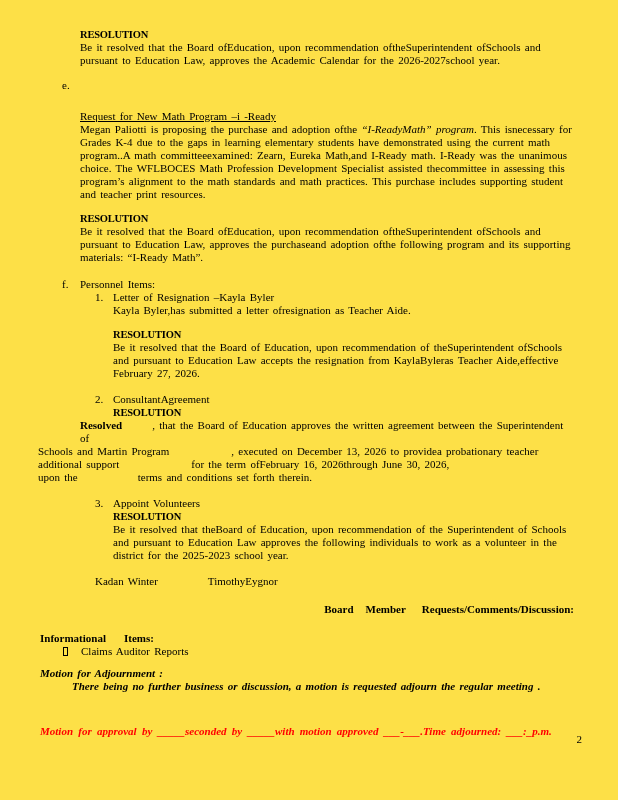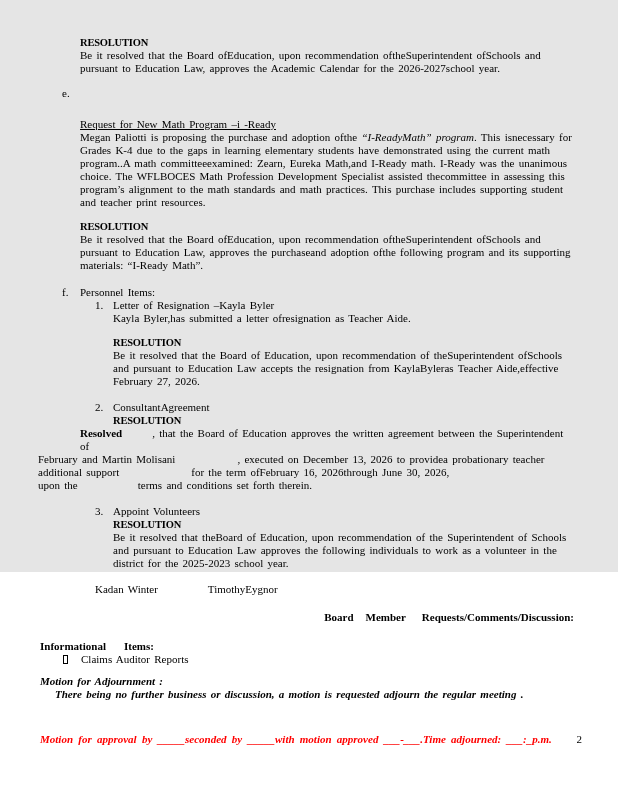--- a/index.html
+++ b/index.html
@@ -1,22 +1,22 @@
 <!DOCTYPE html>
 <html><head>
 <meta charset="utf-8">
 <style>
   * { margin:0; padding:0; box-sizing:border-box; }
   html,body { background:#ffffff; }
   body { width:618px; height:800px; overflow:hidden; }
   .page {
     position:relative;
-    width:618px; height:572px;
-    background:#e5e5e5;
-    padding:36px 44px 0 40px;
+    width:618px; height:800px;
+    background:#fde047;
+    padding:28px 44px 0 40px;
     font-family:"Liberation Serif", serif;
     font-size:11px;
     line-height:13px;
     color:#000000;
     word-spacing:1.5px;
   }
   .row { display:flex; }
   .mk { flex:none; width:18px; }
   .mk-e { margin-left:22px; }
   .mk-n { margin-left:55px; }
@@ -47,21 +47,21 @@
   .sq {
     display:inline-block;
     width:5px; height:9px;
     border:1px solid #000;
     margin:0 13px 0 1px;
     vertical-align:-1px;
   }
   .bullet-line { margin-left:22px; }
   .indent-first { padding-left:42px; }
   .fullwide { margin-left:-2px; }
-  .adj-body { margin-left:15px; }
+  .adj-body { margin-left:32px; }
   .pagenum {
     position:absolute;
     top:733px; right:36px;
     font-size:11px;
   }
 </style>
 </head>
 <body>
 
 <div class="page">
@@ -102,21 +102,21 @@
 
   <div class="row">
     <span class="mk mk-n">2.</span>
     <div class="ct">
       <div>ConsultantAgreement</div>
       <div class="res">RESOLUTION</div>
     </div>
   </div>
   <div class="fullwide mb13">
     <div class="indent-first"><span class="bold">Resolved</span><span class="g1"></span><span>, that the Board of Education approves the written agreement between the Superintendent of</span></div>
-    <div><span>February and Martin Molisani</span><span class="g2"></span><span>, executed on December 13, 2026 to providea probationary teacher</span></div>
+    <div><span>Schools and Martin Program</span><span class="g2"></span><span>, executed on December 13, 2026 to providea probationary teacher</span></div>
     <div><span>additional support</span><span class="g3"></span><span>for the term ofFebruary 16, 2026through June 30, 2026,</span></div>
     <div><span>upon the</span><span class="g4"></span><span>terms and conditions set forth therein.</span></div>
   </div>
 
   <div class="row">
     <span class="mk mk-n">3.</span>
     <div class="ct">
       <div>Appoint Volunteers</div>
       <div class="res">RESOLUTION</div>
       <div>Be it resolved that theBoard of Education, upon recommendation of the Superintendent of Schools and pursuant to Education Law approves the following individuals to work as a volunteer in the district for the 2025-2023 school year.</div>

